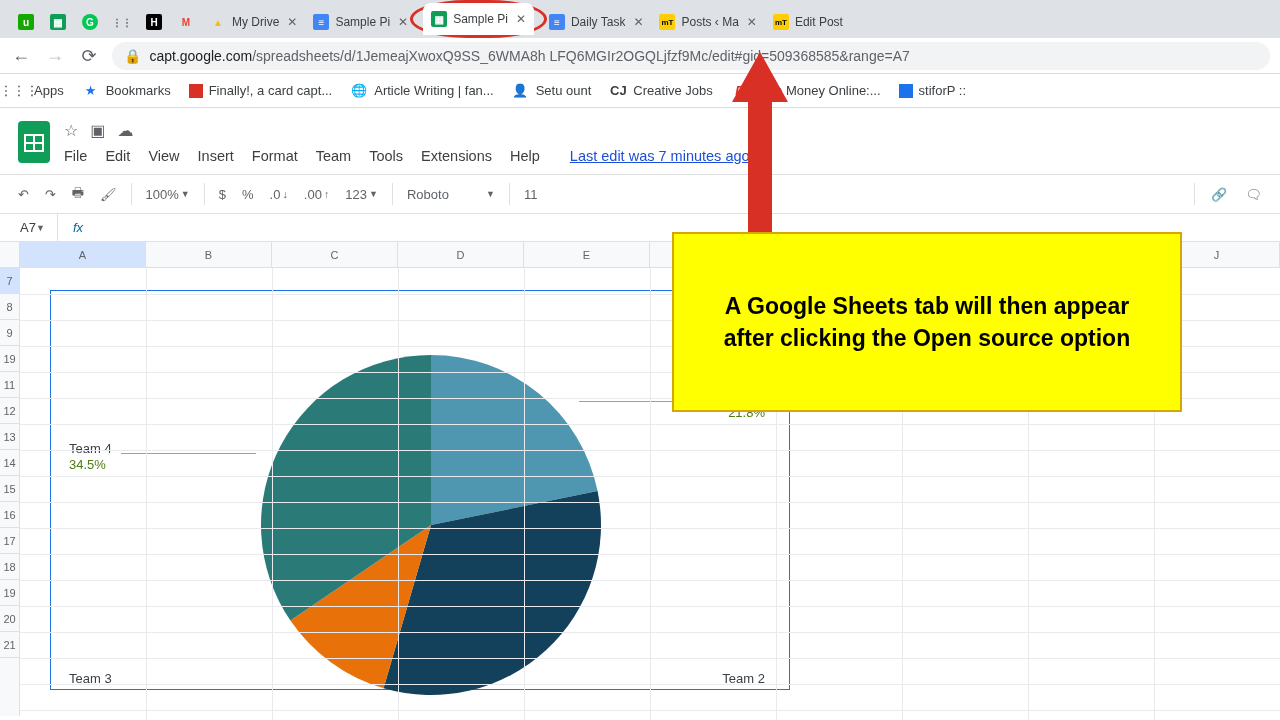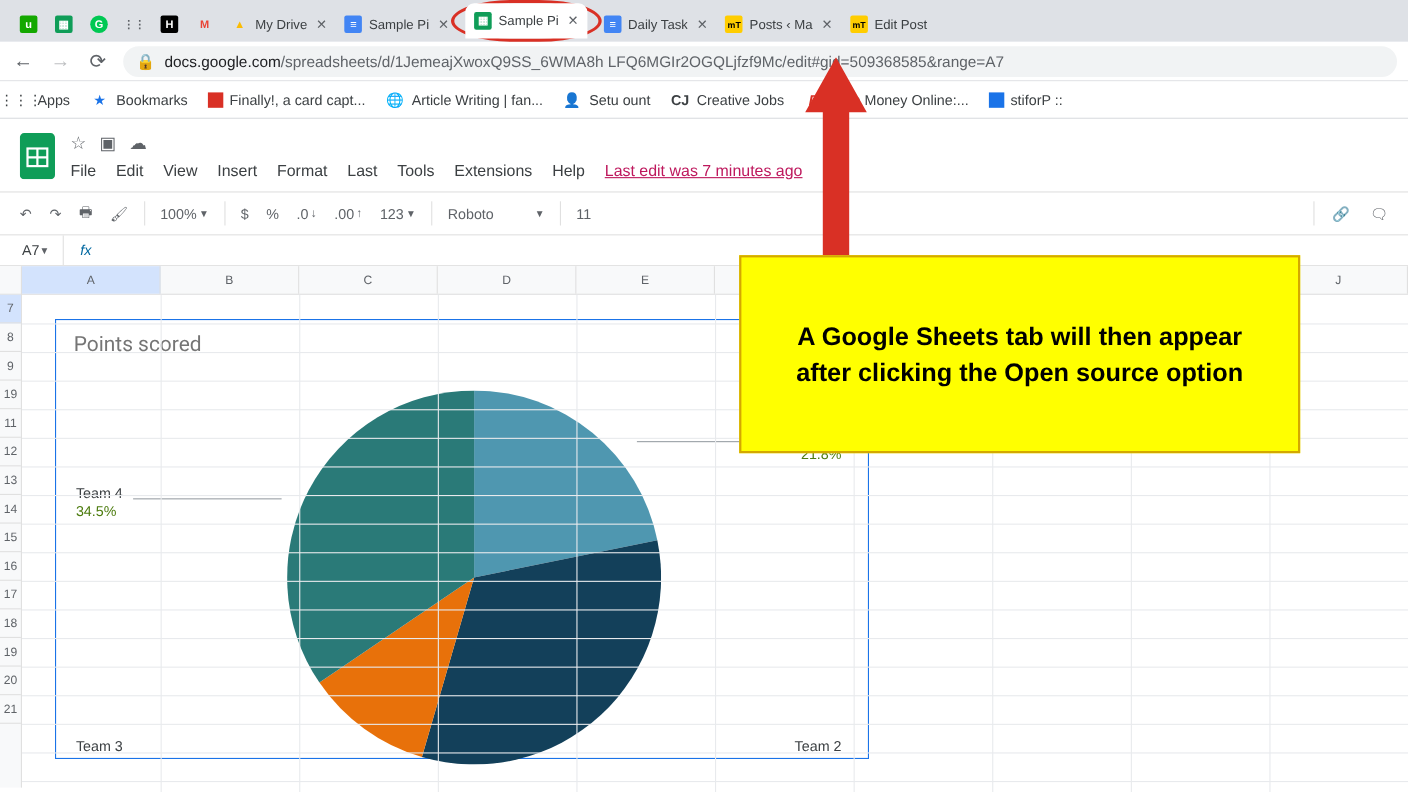--- a/index.html
+++ b/index.html
@@ -25,21 +25,21 @@
 
 
 .sheets-header { display: flex; padding: 8px 14px 0; gap: 10px; }
 .sheets-logo { width: 40px; height: 52px; display:flex; align-items:center; justify-content:center; }
 .doc-area { flex: 1; }
 .doc-title-row { display: flex; align-items: center; gap: 12px; height: 28px; }
 .doc-title { font-size: 18px; color: #3c4043; }
 .title-icon { color: #5f6368; font-size: 16px; cursor:pointer; }
 .menus { display: flex; gap: 18px; font-size: 14.5px; color: #3c4043; margin-top: 4px; align-items: center; }
 .menus .menu-item { cursor: pointer; }
-.last-edit { color: #be185d; text-decoration: underline; margin-left: 0; }
+.last-edit { color: #1d4ed8; text-decoration: underline; margin-left: 12px; }
 
 
 .toolbar { height: 40px; border-top: 1px solid #e0e0e0; border-bottom: 1px solid #e0e0e0; display: flex; align-items: center; padding: 0 12px; gap: 4px; color: #5f6368; font-size: 13px; margin-top: 6px; }
 .tbtn { padding: 4px 6px; cursor: pointer; display:flex; align-items:center; gap:2px; }
 .tsep { width: 1px; height: 22px; background: #e0e0e0; margin: 0 4px; }
 .right-tools { margin-left: auto; display:flex; align-items:center; gap:6px;}
 
 
 .fxbar { height: 28px; border-bottom: 1px solid #e0e0e0; display: flex; align-items: center; }
 .cellref { width: 58px; padding: 0 20px; font-size: 13px; color: #3c4043; border-right: 1px solid #e0e0e0; height: 100%; display:flex; align-items:center; justify-content:space-between;}
@@ -129,21 +129,21 @@
       <span class="label">Edit Post</span>
     </div>
 </div>
 
 <div class="addrbar">
   <div class="navbtn">←</div>
   <div class="navbtn" style="opacity:.4">→</div>
   <div class="navbtn">⟳</div>
   <div class="url-field">
     <span>🔒</span>
-    <span><span class="domain">docs.google.com</span><span>/spreadsheets/d/1JemeajXwoxQ9SS_6WMA8h   LFQ6MGIr2OGQLjfzf9Mc/edit#gid=509368585&amp;range=A7</span></span>
+    <span><span class="domain">capt.google.com</span><span>/spreadsheets/d/1JemeajXwoxQ9SS_6WMA8h   LFQ6MGIr2OGQLjfzf9Mc/edit#gid=509368585&amp;range=A7</span></span>
   </div>
 </div>
 
 <div class="bookmarks">
   <div class="bm">
       <span class="bicon">⋮⋮⋮</span>
       <span>Apps</span>
     </div>
   <div class="bm">
       <span class="bicon" style="color:#1a73e8">★</span>
@@ -189,21 +189,21 @@
       <span class="title-icon">☆</span>
       <span class="title-icon">▣</span>
       <span class="title-icon">☁</span>
     </div>
     <div class="menus">
       <span class="menu-item">File</span>
       <span class="menu-item">Edit</span>
       <span class="menu-item">View</span>
       <span class="menu-item">Insert</span>
       <span class="menu-item">Format</span>
-      <span class="menu-item">Last</span>
+      <span class="menu-item">Team</span>
       <span class="menu-item">Tools</span>
       <span class="menu-item">Extensions</span>
       <span class="menu-item">Help</span>
       <span class="last-edit">Last edit was 7 minutes ago</span>
     </div>
   </div>
 </div>
 
 <div class="toolbar">
   <div class="tbtn">↶</div>
@@ -283,21 +283,20 @@
         <div class="colhdr">E</div>
         <div class="colhdr">F</div>
         <div class="colhdr">G</div>
         <div class="colhdr">H</div>
         <div class="colhdr">I</div>
         <div class="colhdr">J</div>
       </div>
     <div class="cells" id="cells">
 
       <div class="chart-box">
-        <div class="chart-title">Points scored</div>
         <div class="pie-wrap">
           <svg width="340" height="340" viewBox="-1 -1 2 2" id="piesvg">
               <path d="M 0 0 L 6.123233995736766e-17 -1 A 1 1 0 0 1 0.9798550523842469 -0.19970998051440694 Z" fill="#4f97b0"></path>
               <path d="M 0 0 L 0.9798550523842469 -0.19970998051440694 A 1 1 0 0 1 -0.27899110603922933 0.9602936856769431 Z" fill="#13405a"></path>
               <path d="M 0 0 L -0.27899110603922933 0.9602936856769431 A 1 1 0 0 1 -0.8270805742745619 0.5620833778521305 Z" fill="#e8710a"></path>
               <path d="M 0 0 L -0.8270805742745619 0.5620833778521305 A 1 1 0 0 1 -1.8369701987210297e-16 -1 Z" fill="#2a7a78"></path>
             </svg>
         </div>
         <div class="slice-label" style="right:24px; top:98px; text-align:right">
           <div class="team">Team 1</div>

